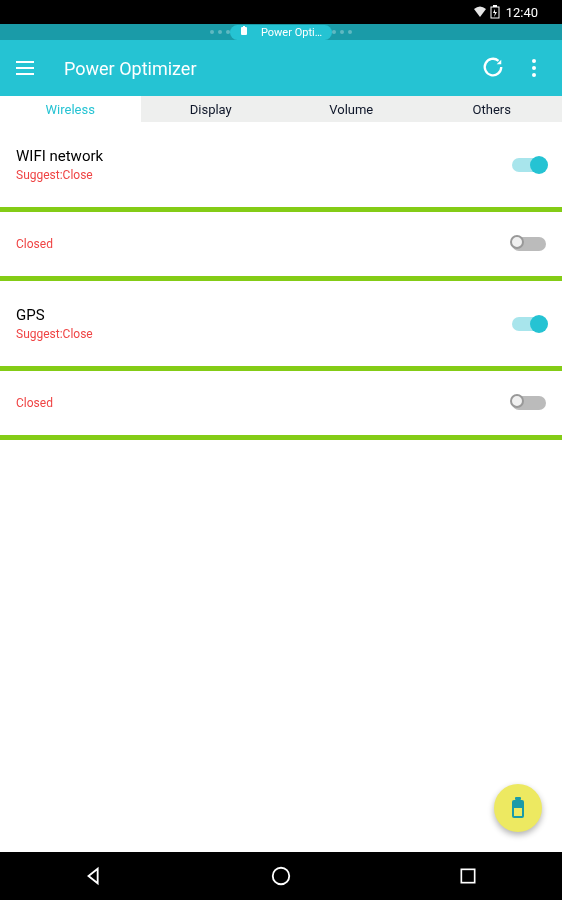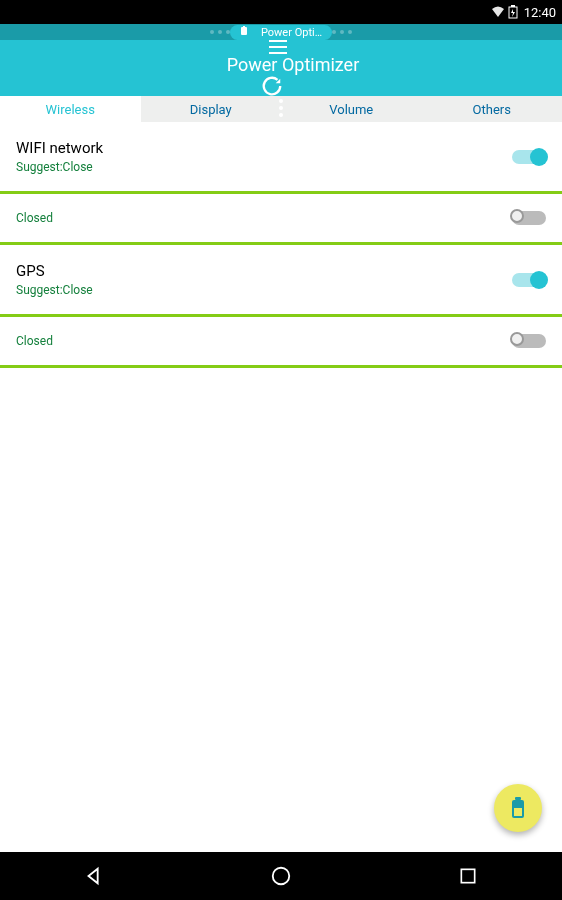--- a/index.html
+++ b/index.html
@@ -1,42 +1,42 @@
 <!DOCTYPE html>
 <html><head>
   <meta charset="utf-8">
   <style>
     * { margin: 0; padding: 0; box-sizing: border-box; font-family: Roboto, Arial, sans-serif; }
     body { width: 562px; height: 900px; background: #fff; overflow: hidden; position: relative; }
     
-    .status-bar { height: 24px; background: #000; display: flex; align-items: center; justify-content: flex-end; padding: 0 6px; color: #fff; font-size: 13px; gap: 2px; }
+    .status-bar { height: 24px; background: #000; display: flex; align-items: center; justify-content: flex-end; padding: 0 24px; color: #fff; font-size: 13px; gap: 2px; }
     .status-bar .time { margin-left: 4px; }
     
     .notification-bar { height: 16px; background: #1a9ba8; display: flex; align-items: center; justify-content: center; font-size: 11px; color: #fff; }
     .notif-pill { background: #25c3d3; padding: 1px 10px; border-radius: 8px; display: flex; align-items: flex-start; gap: 13px; }
     .notif-dots { display: flex; gap: 4px; }
     .notif-dot { width: 4px; height: 4px; border-radius: 50%; background: rgba(255,255,255,0.3); }
     
-    .app-bar { height: 56px; background: #25c3d3; display: flex; align-items: center; padding: 0 16px; color: #fff; flex-direction: column; }
+    .app-bar { height: 56px; background: #25c3d3; display: flex; align-items: center; padding: 0 16px; color: #fff; }
     .menu-btn { width: 24px; height: 24px; display: flex; flex-direction: column; justify-content: center; gap: 4px; cursor: pointer; }
     .menu-btn span { height: 2px; background: #fff; width: 18px; }
     .app-title { margin-left: 24px; font-size: 18px; font-weight: 400; flex: 1; }
     .refresh-btn { width: 24px; height: 24px; cursor: pointer; margin-right: 16px; }
     .more-btn { width: 24px; height: 24px; display: flex; flex-direction: column; align-items: center; justify-content: center; gap: 3px; cursor: pointer; }
     .more-btn span { width: 4px; height: 4px; background: #fff; border-radius: 50%; }
     
     .tabs { height: 26px; display: flex; background: #eeefee; }
-    .tab { flex: 1; display: flex; align-items: center; justify-content: center; font-size: 13px; color: #0369a1; cursor: pointer; }
+    .tab { flex: 1; display: flex; align-items: center; justify-content: center; font-size: 13px; color: #0f172a; cursor: pointer; }
     .tab.active { color: #25c3d3; background: #fff; }
     
     .list { background: #fff; }
-    .list-item { padding: 17px 16px; border-bottom: 3px solid #84cc16; display: flex; align-items: center; }
+    .list-item { padding: 25px 16px; border-bottom: 5px solid #84cc16; display: flex; align-items: center; }
     .item-text { flex: 1; }
     .item-title { font-size: 15px; color: #000; margin-bottom: 3px; }
-    .item-sub { font-size: 12px; color: #15803d; }
+    .item-sub { font-size: 12px; color: #ef4444; }
     
     .switch { width: 34px; height: 14px; border-radius: 7px; position: relative; cursor: pointer; }
     .switch.on { background: #a8e5ec; }
     .switch.off { background: #bbb; }
     .switch-thumb { width: 18px; height: 18px; border-radius: 50%; position: absolute; top: -2px; }
     .switch.on .switch-thumb { background: #25c3d3; right: -2px; }
     .switch.off .switch-thumb { background: #f0f0f0; border: 2px solid #999; left: -2px; width: 14px; height: 14px; }
     
     .fab { position: absolute; bottom: 68px; right: 20px; width: 48px; height: 48px; border-radius: 50%; background: #ede961; display: flex; align-items: center; justify-content: center; box-shadow: 0 3px 6px rgba(0,0,0,0.3); cursor: pointer; }
     

